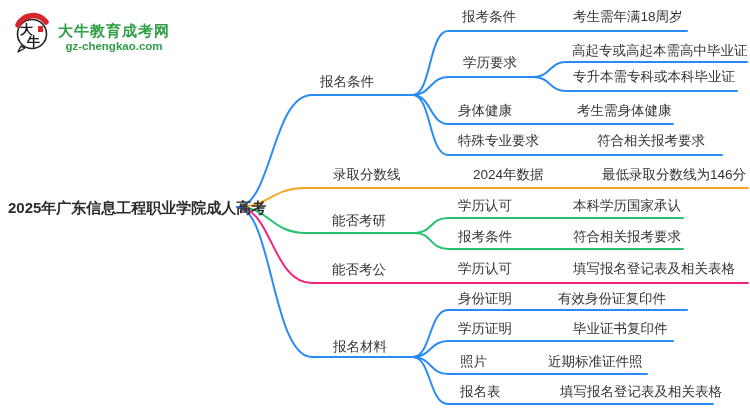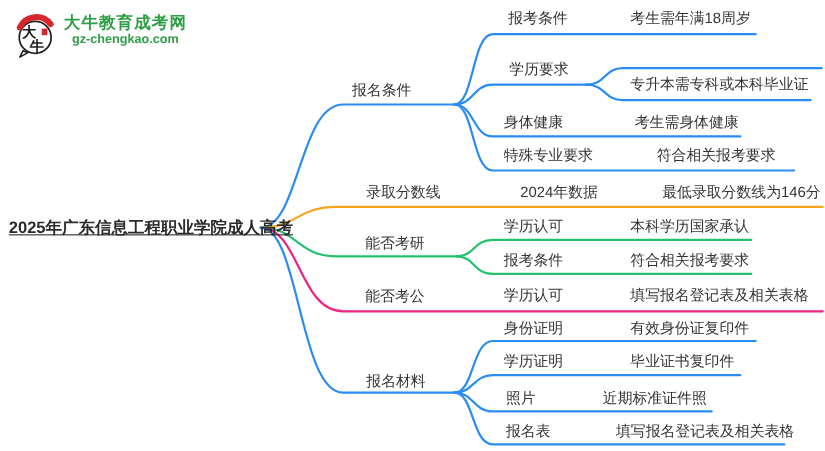--- a/index.html
+++ b/index.html
@@ -7,25 +7,25 @@
     position:relative;width:750px;height:410px;background:#ffffff;overflow:hidden;
     font-family:"Liberation Sans","DejaVu Sans",sans-serif;
   }
   .connectors{position:absolute;left:0;top:0;}
   .node{
     position:absolute;white-space:nowrap;color:#333333;
     font-size:13.5px;font-weight:500;line-height:16px;letter-spacing:0;
   }
   .main-topic{
     position:absolute;left:8px;top:199px;white-space:nowrap;color:#2b2b2b;
-    font-size:15px;font-weight:600;line-height:17px;text-decoration:underline;
+    font-size:15px;font-weight:600;line-height:17px;
   }
   .logo{position:absolute;left:14px;top:12px;display:flex;align-items:flex-start;gap:6px;}
   .logo-icon{width:38px;height:42px;flex:0 0 auto;}
-  .logo-text{display:flex;flex-direction:column;justify-content:center;margin-top:0;}
+  .logo-text{display:flex;flex-direction:column;justify-content:center;margin-top:10px;}
   .logo-title{color:#2f9e46;font-size:15px;font-weight:bold;letter-spacing:1px;line-height:17px;}
   .logo-domain{color:#2f9e46;font-size:11.5px;font-weight:bold;line-height:13px;margin-top:1px;text-align:center;}
 </style>
 </head>
 <body>
 
 <div class="stage">
 
   <svg class="connectors" width="750" height="410" viewBox="0 0 750 410" fill="none" stroke-width="2" stroke-linecap="round">
 
@@ -82,25 +82,26 @@
   <div class="node" style="left:473px;top:167px">2024年数据</div>
   <div class="node" style="left:458px;top:198px">学历认可</div>
   <div class="node" style="left:458px;top:229px">报考条件</div>
   <div class="node" style="left:458px;top:261px">学历认可</div>
   <div class="node" style="left:458px;top:291px">身份证明</div>
   <div class="node" style="left:458px;top:321px">学历证明</div>
   <div class="node" style="left:460px;top:354px">照片</div>
   <div class="node" style="left:460px;top:384px">报名表</div>
 
   <div class="node" style="left:573px;top:9px">考生需年满18周岁</div>
+  <div class="node" style="left:572px;top:43px">高起专或高起本需高中毕业证</div>
   <div class="node" style="left:573px;top:69px">专升本需专科或本科毕业证</div>
   <div class="node" style="left:577px;top:103px">考生需身体健康</div>
   <div class="node" style="left:597px;top:133px">符合相关报考要求</div>
   <div class="node" style="left:602px;top:167px">最低录取分数线为146分</div>
   <div class="node" style="left:573px;top:229px">符合相关报考要求</div>
   <div class="node" style="left:573px;top:198px">本科学历国家承认</div>
   <div class="node" style="left:573px;top:261px">填写报名登记表及相关表格</div>
-  <div class="node" style="left:573px;top:291px">有效身份证复印件</div>
+  <div class="node" style="left:558px;top:291px">有效身份证复印件</div>
   <div class="node" style="left:573px;top:321px">毕业证书复印件</div>
   <div class="node" style="left:548px;top:354px">近期标准证件照</div>
   <div class="node" style="left:560px;top:384px">填写报名登记表及相关表格</div>
 
 </div>
 
 </body></html>

